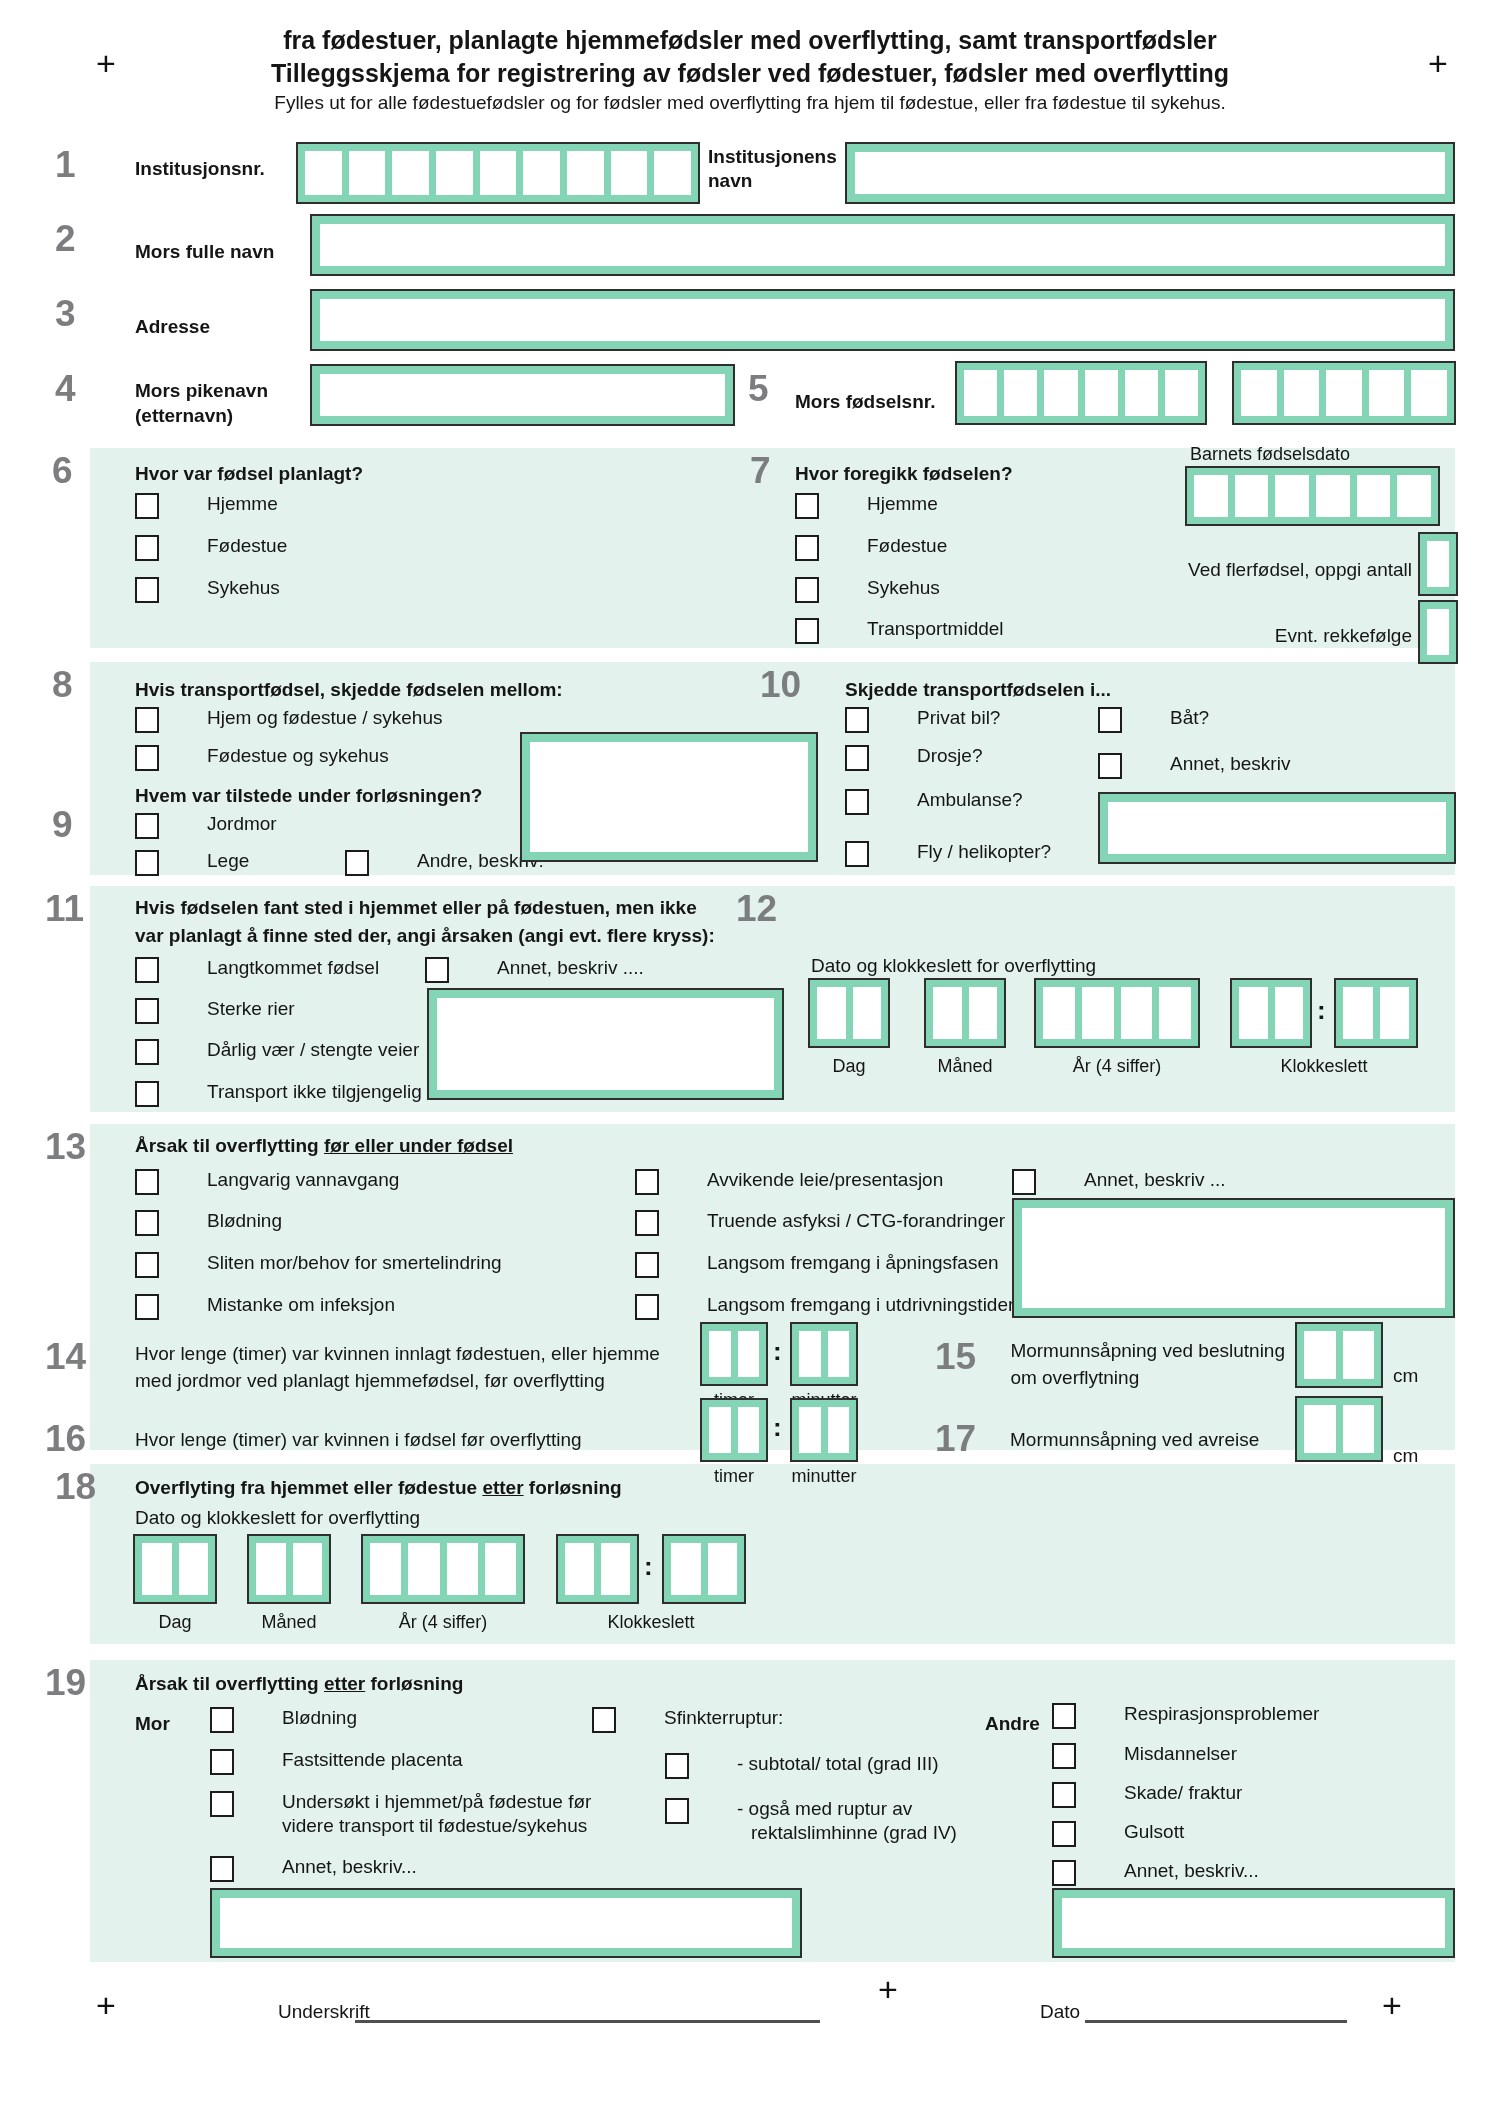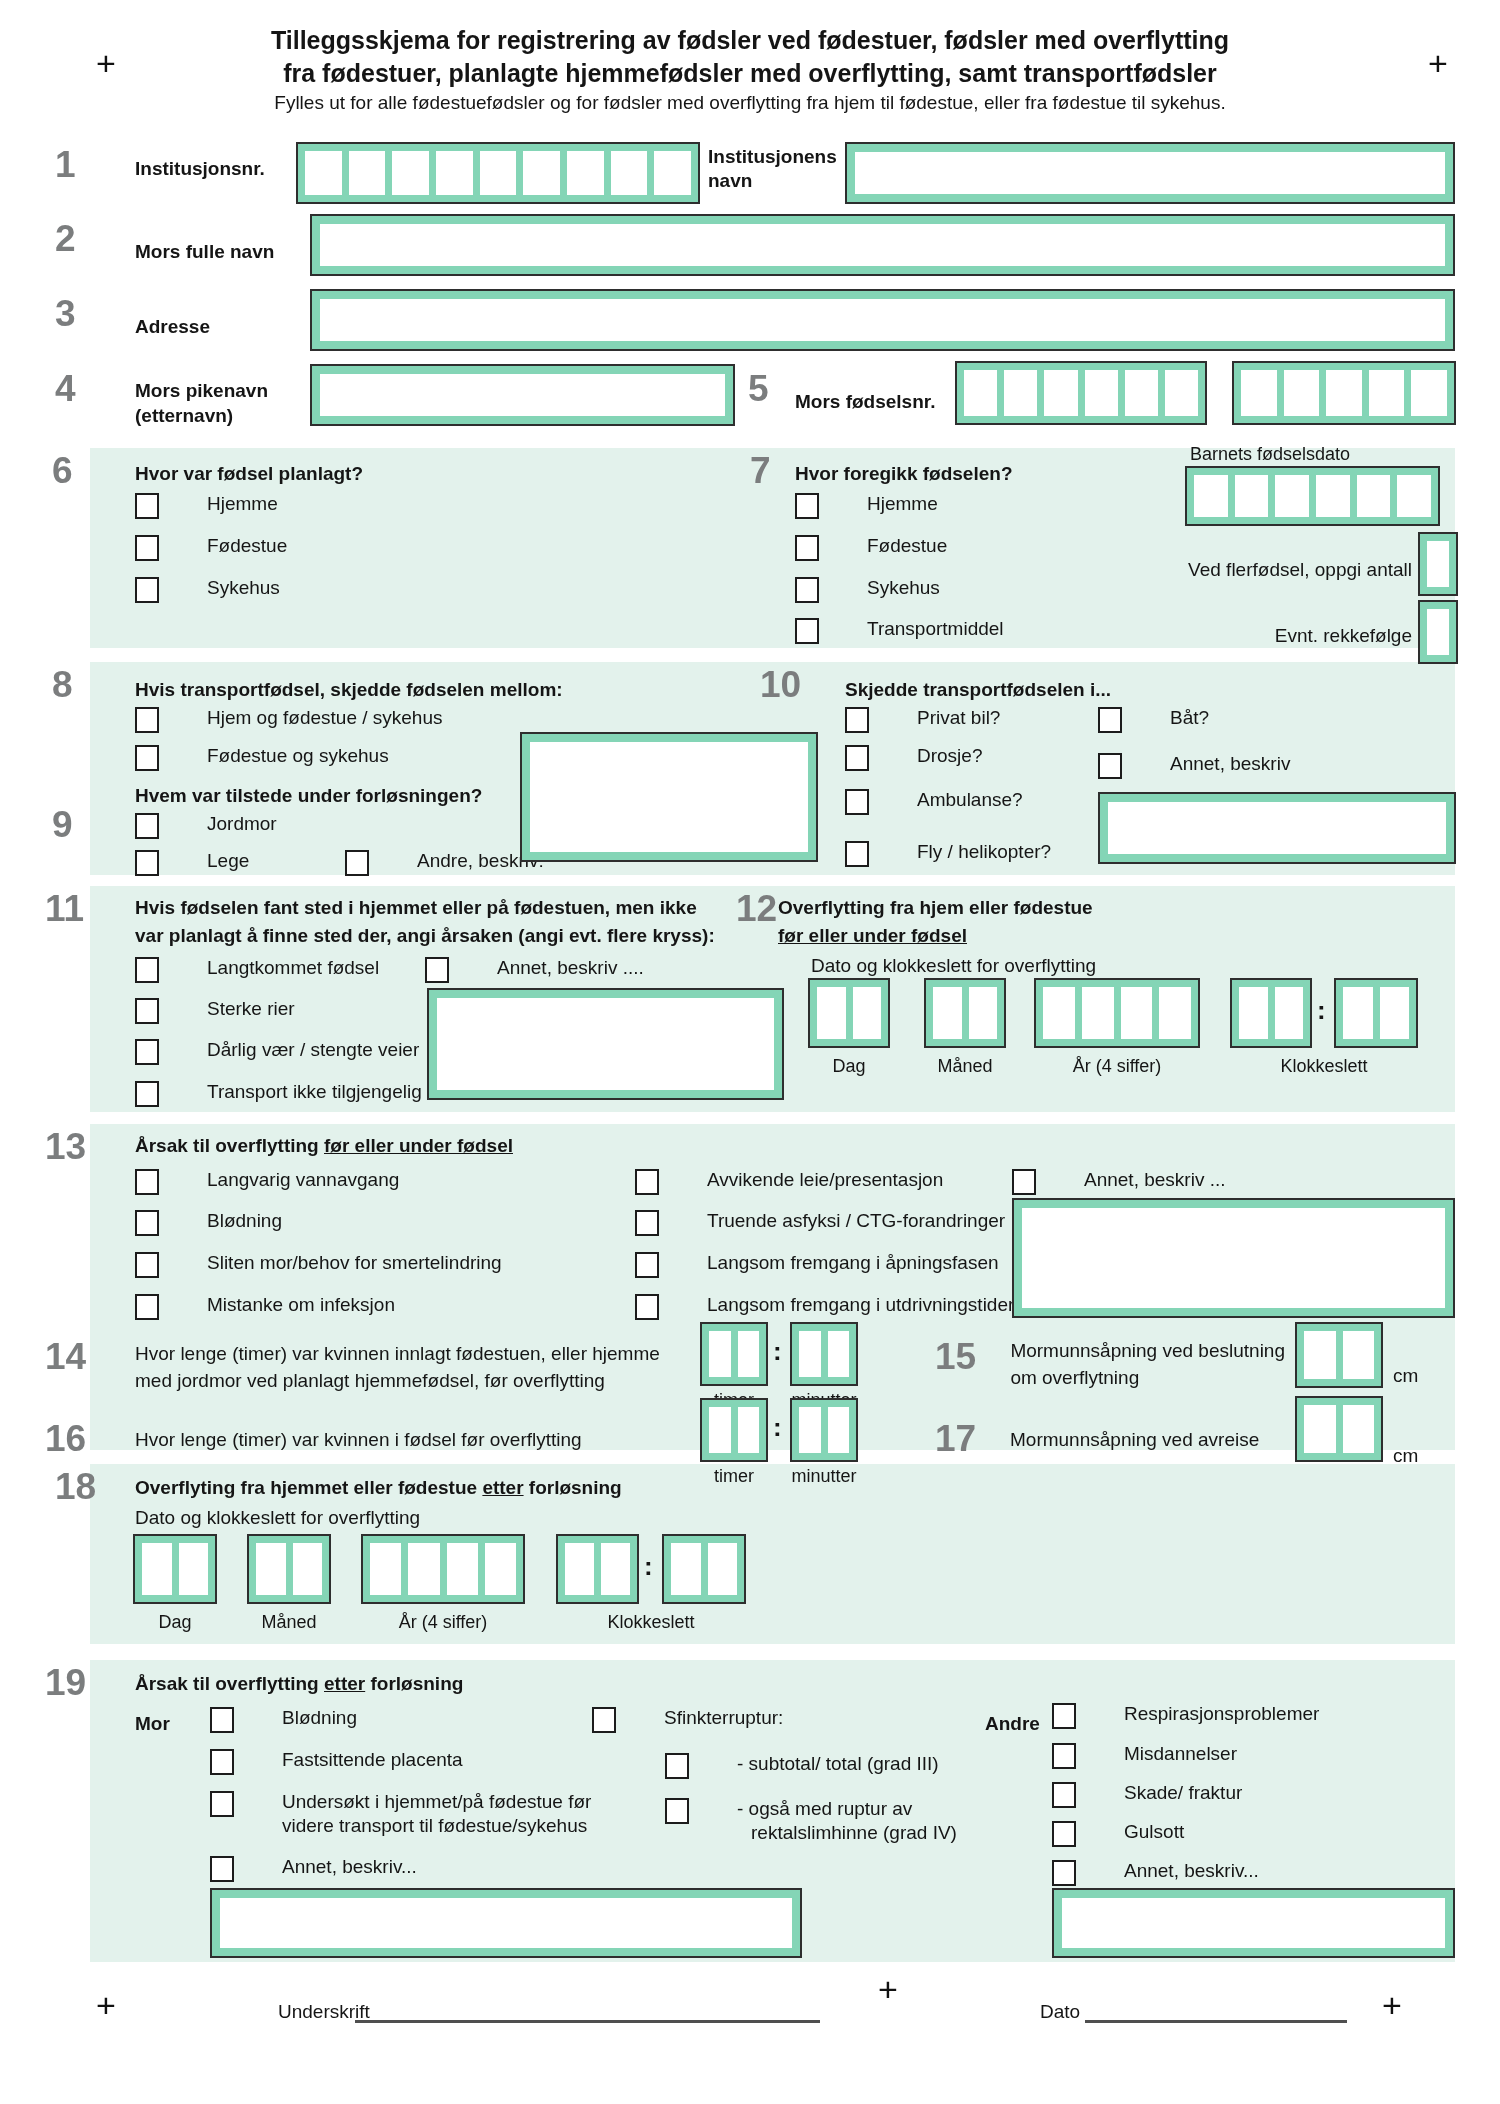--- a/index.html
+++ b/index.html
@@ -33,22 +33,22 @@
   <div class="band" style="top:448px;height:200px"></div>
   <div class="band" style="top:662px;height:213px"></div>
   <div class="band" style="top:886px;height:226px"></div>
   <div class="band" style="top:1124px;height:326px"></div>
   <div class="band" style="top:1464px;height:180px"></div>
   <div class="band" style="top:1660px;height:302px"></div>
 
   <div class="plus" style="left:96px;top:46px">+</div>
   <div class="plus" style="left:1428px;top:46px">+</div>
   <div class="title">
+    <div>fra fødestuer, planlagte hjemmefødsler med overflytting, samt transportfødsler</div>
     <div>Tilleggsskjema for registrering av fødsler ved fødestuer, fødsler med overflytting</div>
-    <div>fra fødestuer, planlagte hjemmefødsler med overflytting, samt transportfødsler</div>
   </div>
   <div class="subtitle">Fylles ut for alle fødestuefødsler og for fødsler med overflytting fra hjem til fødestue, eller fra fødestue til sykehus.</div>
 
   <div class="num" style="left:55px;top:146px">1</div>
   <div class="t" style="left:135px;top:155px">Institusjonsnr.</div>
   <div class="comb" style="left:296px;top:142px;width:404px;height:62px">
     <span class="cell"></span>
       <span class="cell"></span>
       <span class="cell"></span>
       <span class="cell"></span>
@@ -237,24 +237,20 @@
     </div>
   <div class="cbrow" style="left:425px;top:956px">
       <span class="cb"></span>
       <span class="cbl">Annet, beskriv ....</span>
     </div>
   <div class="tbox" style="left:427px;top:988px;width:357px;height:112px">
       <div class="inner"></div>
     </div>
 
   <div class="num" style="left:736px;top:890px">12</div>
-  <div class="t" style="left:778px;top:894px">
-    <div>Overflytting fra hjem eller fødestue</div>
-    <div class="ul">før eller under fødsel</div>
-  </div>
   <div class="l" style="left:811px;top:952px">Dato og klokkeslett for overflytting</div>
   <div class="comb" style="left:808px;top:978px;width:82px;height:70px">
       <span class="cell"></span>
       <span class="cell"></span>
     </div>
   <div class="comb" style="left:924px;top:978px;width:82px;height:70px">
       <span class="cell"></span>
       <span class="cell"></span>
     </div>
   <div class="comb" style="left:1034px;top:978px;width:166px;height:70px">

